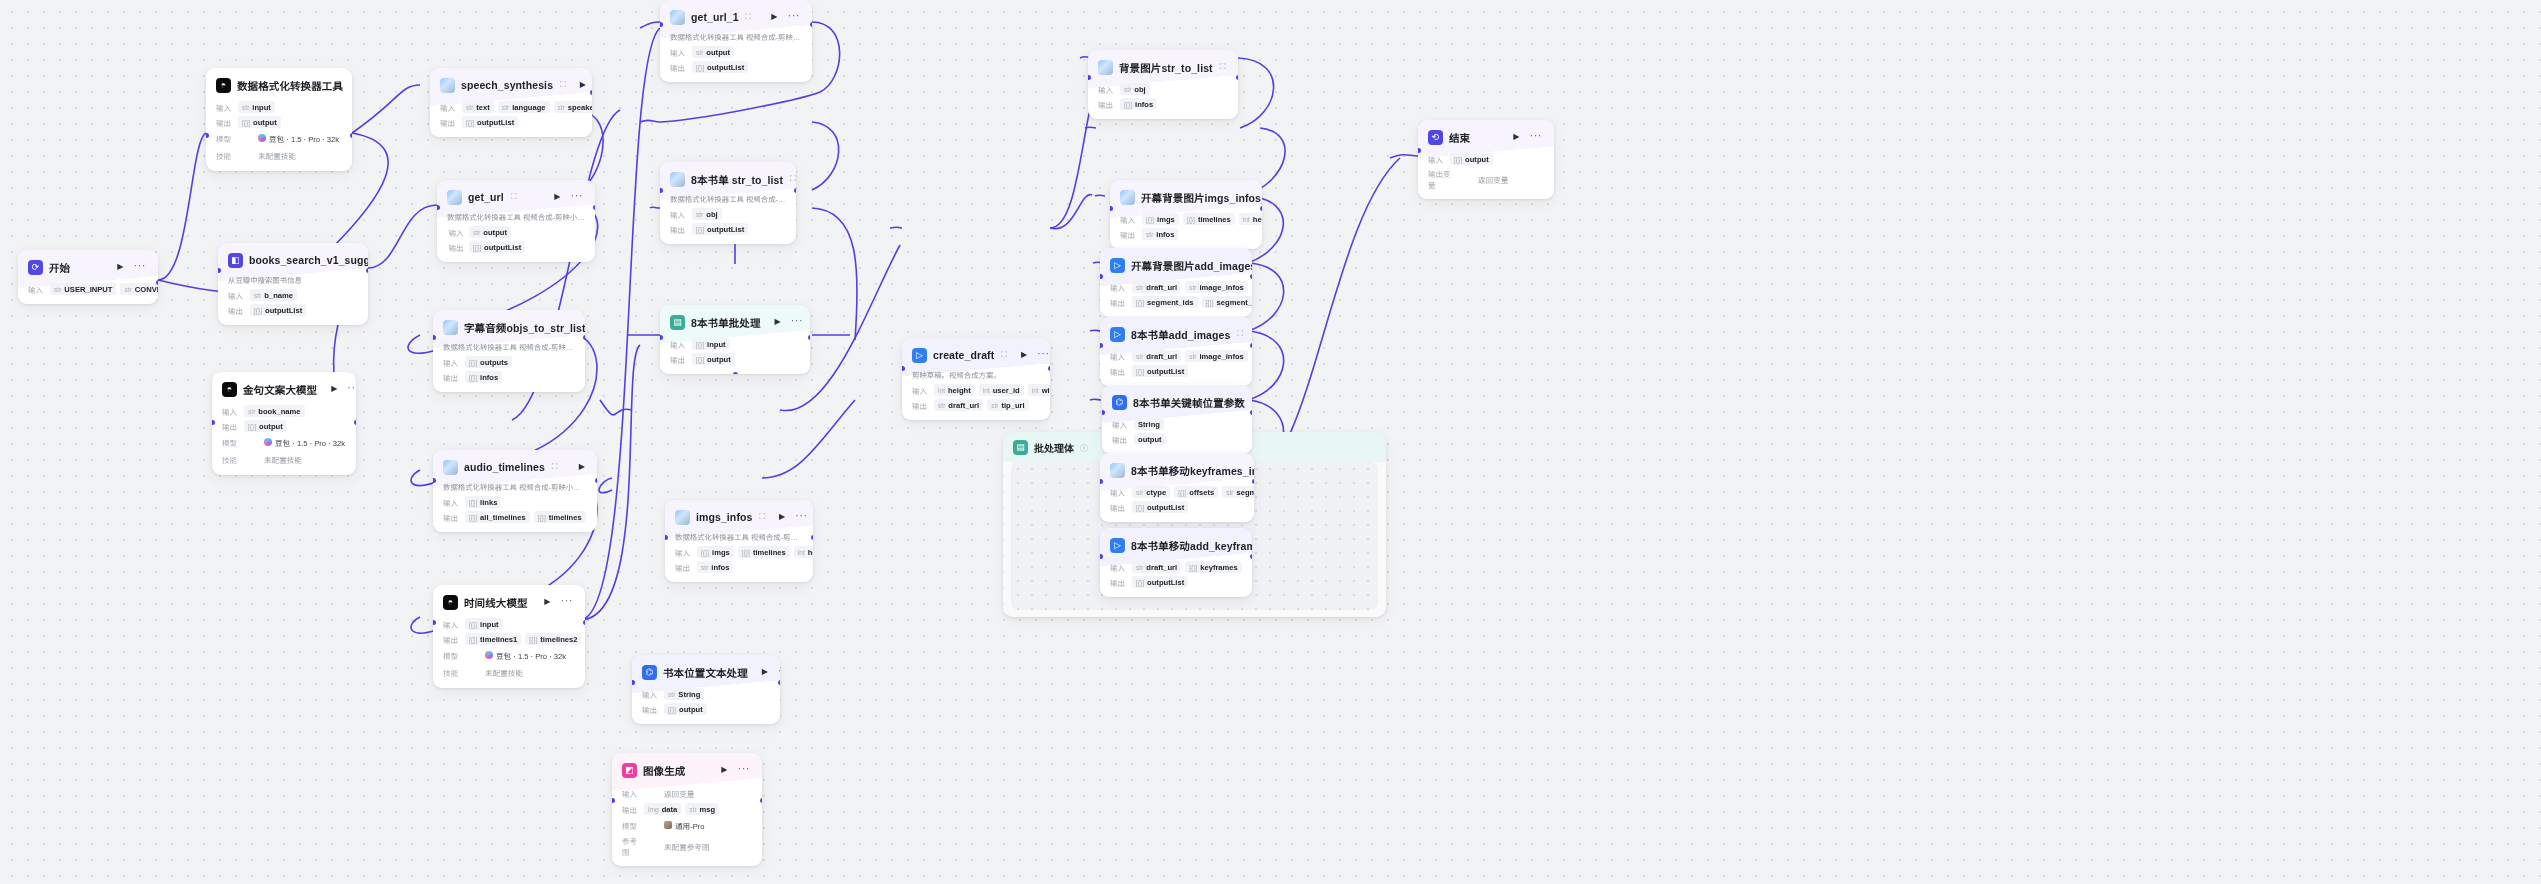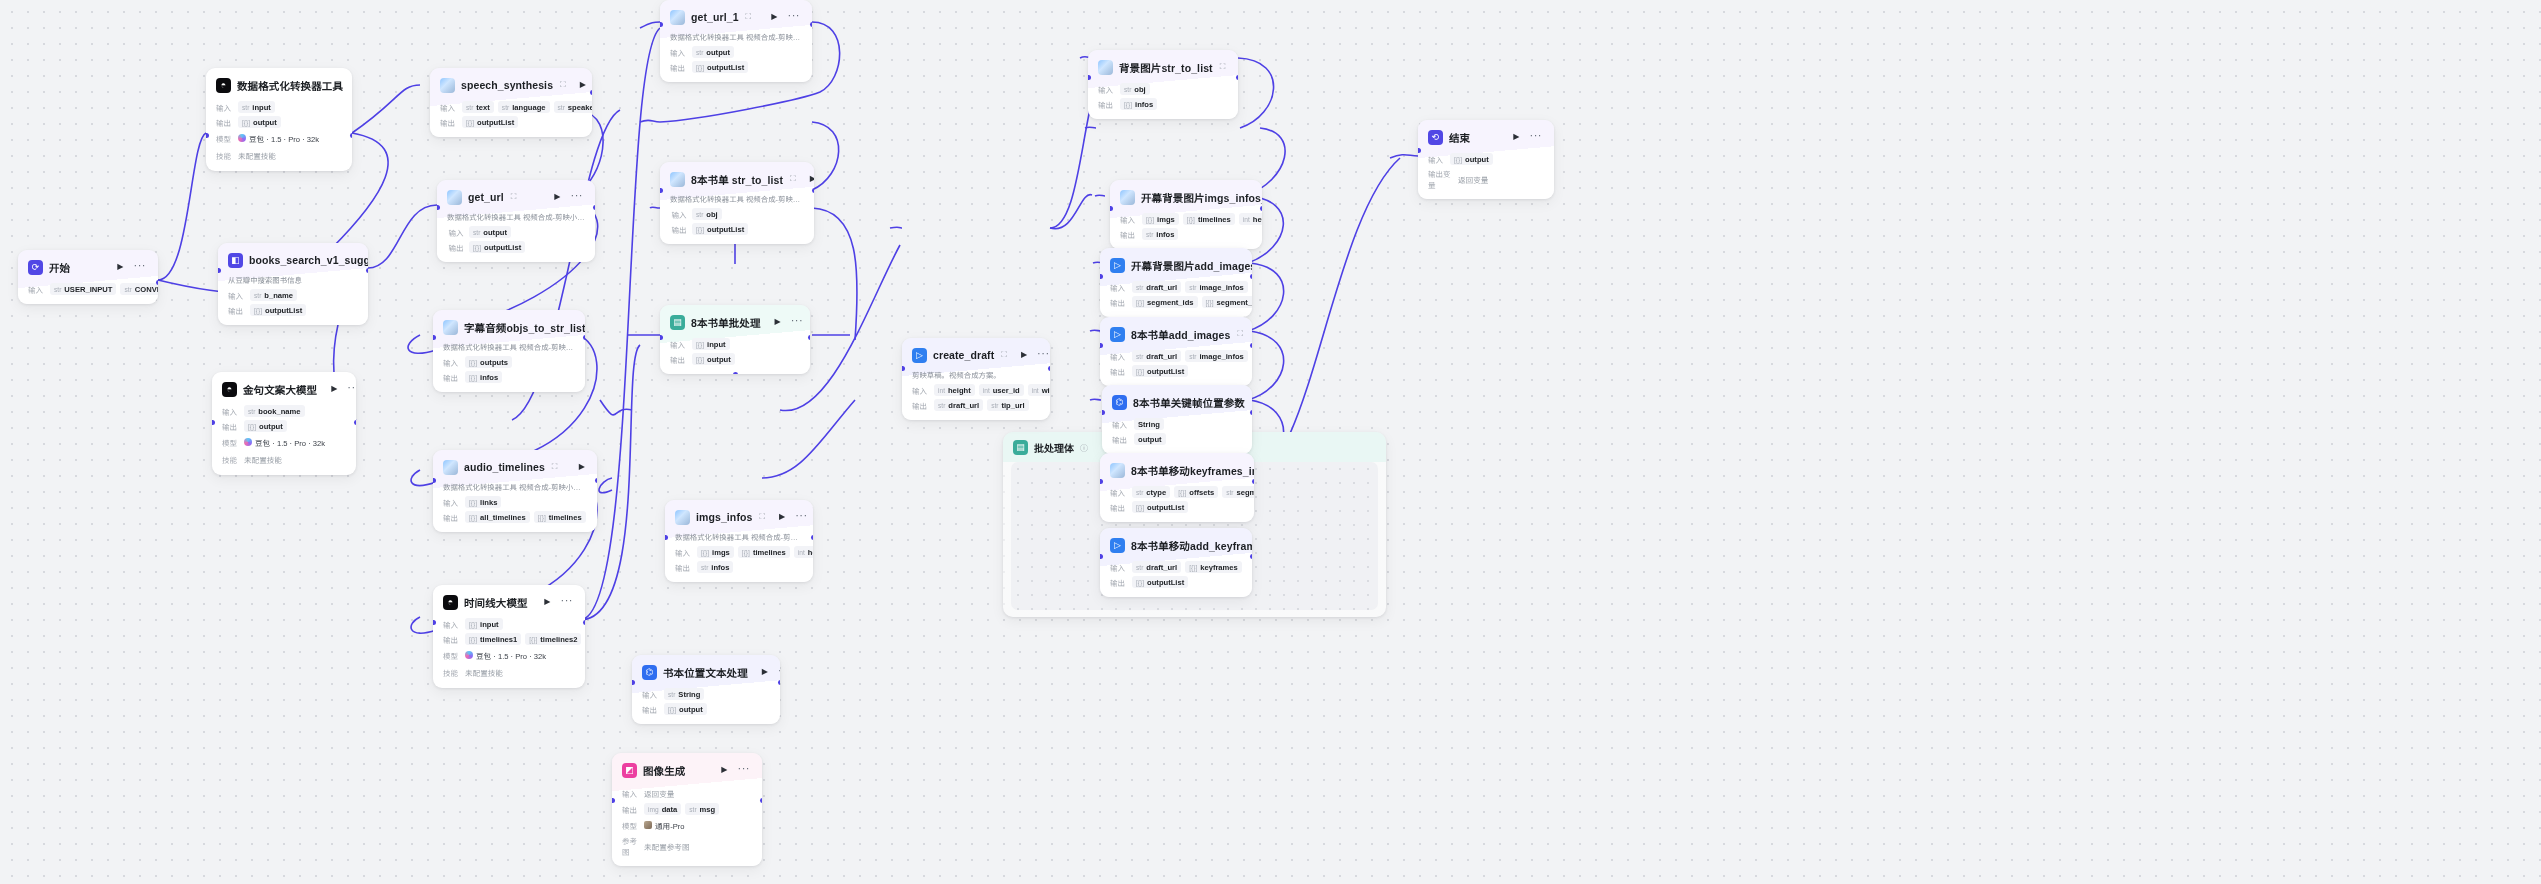--- a/index.html
+++ b/index.html
@@ -81,21 +81,21 @@
   .nrow { display: flex; align-items: center; gap: 4px; margin-top: 3px; min-height: 12px; }
   .nlabel { font-size: 7.5px; color: #a3a8b0; flex: 0 0 auto; width: 18px; }
   .chip {
     display: inline-flex; align-items: center; gap: 3px;
     background: #f2f3f7; border-radius: 3px;
     padding: 1.5px 4px;
     font-size: 7.6px; color: #1c1f23; font-weight: 700;
     white-space: nowrap;
   }
   .chip .ty { font-size: 6.6px; color: #a9aeb7; font-weight: 400; }
-  .chip.plainval { background: transparent; padding-left: 0; font-weight: 400; color: #9aa0a8; }
+  .chip.plainval { background: transparent; padding-left: 0; font-weight: 400; color: #9aa0a8; margin-left: 20px; }
   .modelrow .chip { background: transparent; padding-left: 0; }
   .mdot {
     width: 8px; height: 8px; border-radius: 50%;
     background: conic-gradient(#5cc8f7,#8e6bf5,#f06bb0,#5cc8f7);
     flex: 0 0 8px;
   }
   .mdot.sq { border-radius: 2px; background: linear-gradient(135deg,#b9a78f,#7d6a58); }
 
   
   .port {
@@ -529,21 +529,21 @@
             <span class="nlabel">输出</span>
             <span class="chip">
               <span class="ty">[{}]</span>
               <span>outputList</span>
             </span>
           </div>
         </div>
         <div class="port l" style="top: 22px;"></div>
         <div class="port r" style="top: 22px;"></div>
       </div>
-      <div class="node tint-purple" style="left: 660px; top: 162px; width: 154px; text-align: center;">
+      <div class="node tint-purple" style="left: 660px; top: 162px; width: 136px;">
         <div class="nhead">
           <span class="nicon ic-img"></span>
           <span class="ntitle">8本书单 str_to_list</span>
           <span class="nbadge">⛶</span>
           <span class="nspacer"></span>
           <span class="nplay">▶</span>
         </div>
         <div class="nbody">
           <div class="ndesc">数据格式化转换器工具 视频合成-剪映小助手工具格式生成器</div>
           <div class="nrow">

